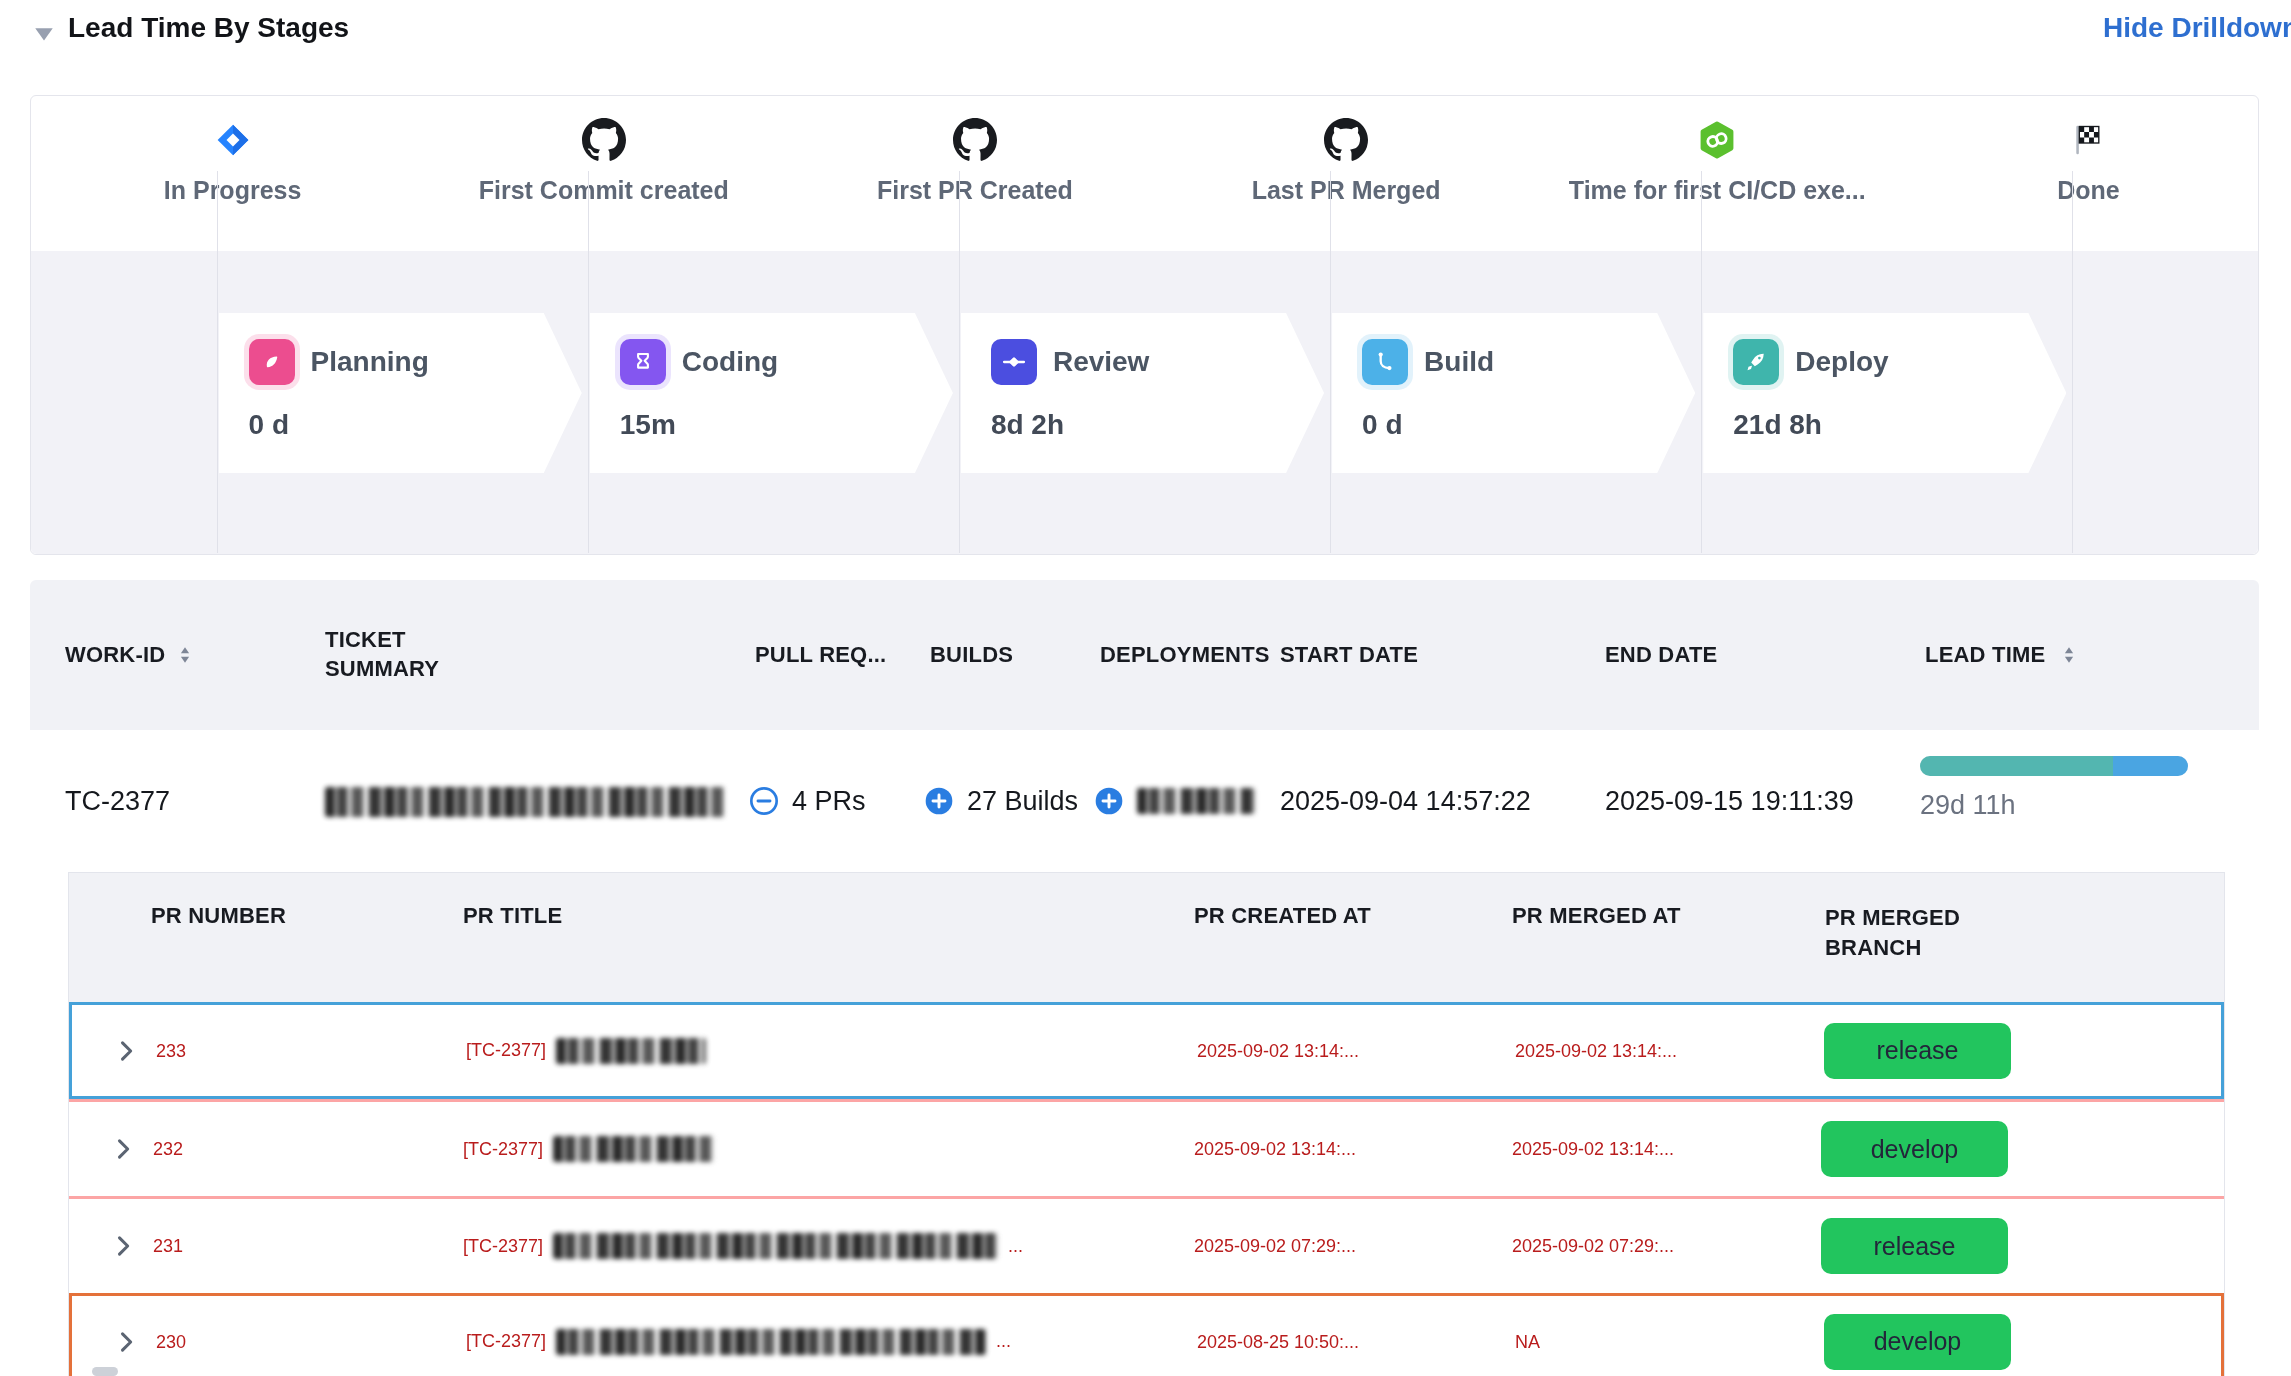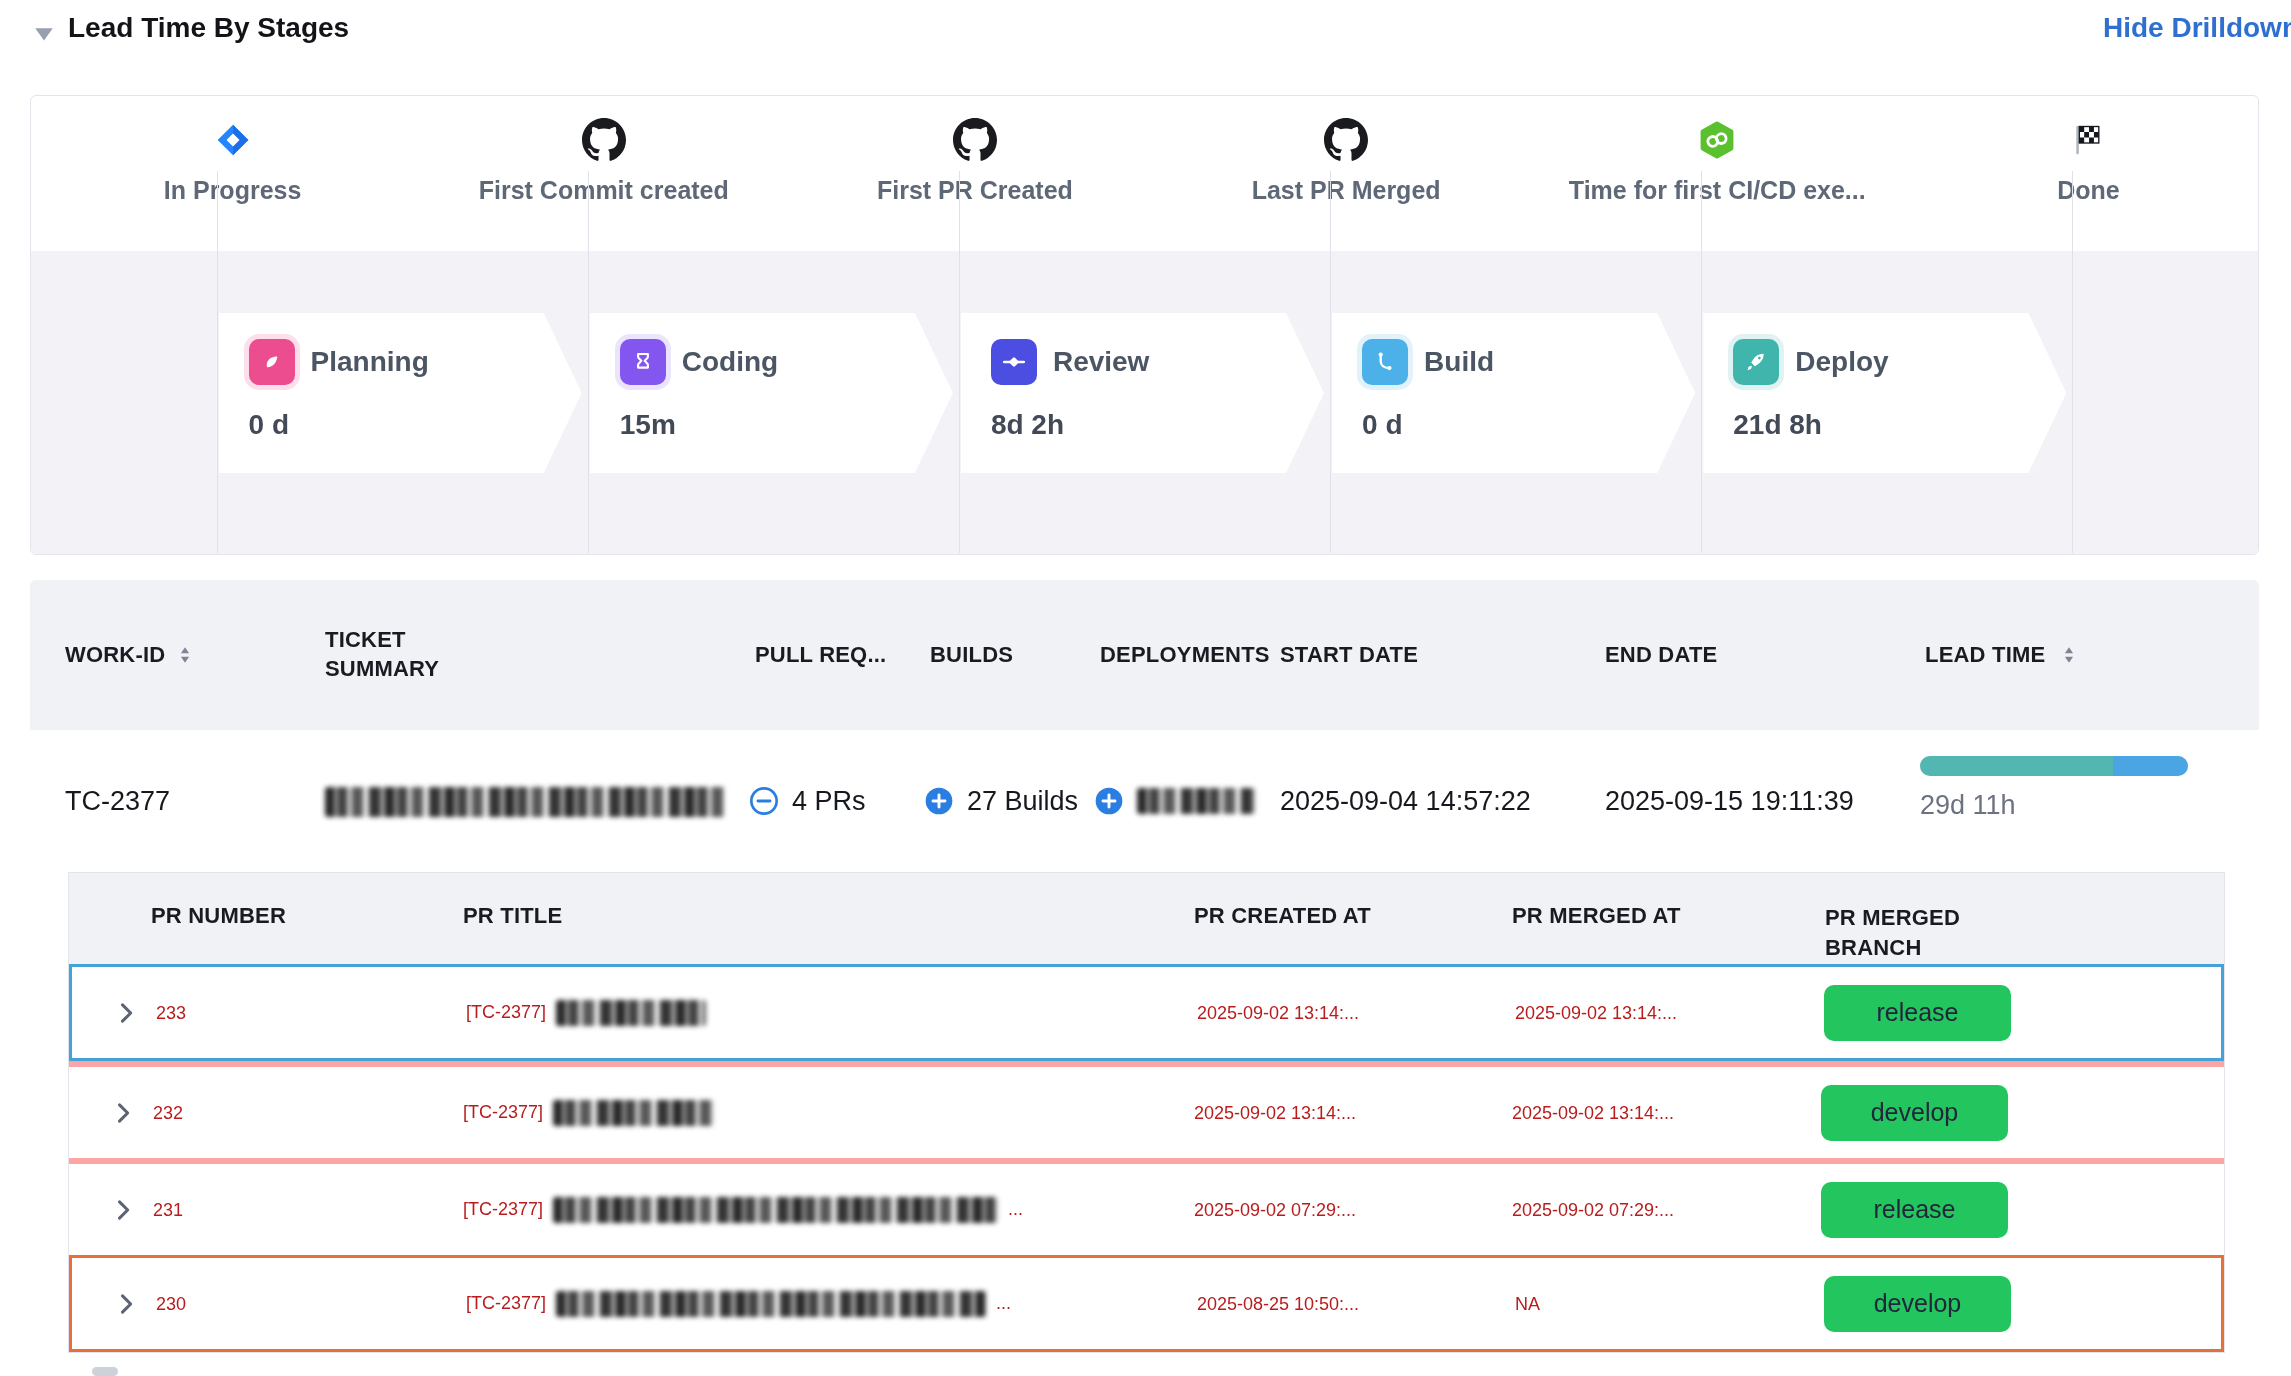--- a/index.html
+++ b/index.html
@@ -50,25 +50,25 @@
   .td-pulls{left:718px}.td-builds{left:893px}.td-deploys{left:1063px}
   .td-lead{position:absolute;left:1890px;top:26px;}
   .lead-bar{width:268px;height:20px;border-radius:10px;overflow:hidden;display:flex;background:#e7e9ee;}
   .lead-bar .seg{height:100%;}
   .seg-teal{background:#53b6b0;}
   .seg-blue{background:#4aa5e2;}
   .lead-text{margin-top:14px;font-size:27px;color:#6b7280;}
 
   
   .pr-card{position:relative;margin-left:38px;width:2157px;border:1px solid #e3e5ec;background:#fff;box-sizing:border-box;}
-  .pr-head{position:relative;height:91px;background:#f1f2f6;}
+  .pr-head{position:relative;height:129px;background:#f1f2f6;}
   .prh{position:absolute;top:30px;font-size:22px;font-weight:700;color:#181b21;letter-spacing:.2px;}
   .prh-number{left:82px}.prh-title{left:394px}.prh-created{left:1125px}.prh-merged{left:1443px}
   .prh-branch{left:1756px;width:150px;line-height:1.35;}
-  .pr-row{position:relative;height:97px;background:#fff;border-top:6px solid #fca5a5;box-sizing:border-box;}
+  .pr-row{position:relative;height:97px;background:#fff;border-top:3px solid #fca5a5;box-sizing:border-box;}
   .pr-row.hl-blue{border:3px solid #45a1d9;}
   .pr-row.hl-orange{border:3px solid #e4713a;}
   .prc{position:absolute;top:50%;transform:translateY(-50%);font-size:18px;color:#b91c1c;white-space:nowrap;}
   .prc-chev{left:40px;width:28px;height:28px;cursor:pointer;}
   .prc-number{left:84px}.prc-title{left:394px;display:flex;align-items:center;gap:10px;}
   .prc-created{left:1125px}.prc-merged{left:1443px}
   .prc-badge{left:1752px;width:187px;height:56px;background:#22c55e;border-radius:10px;
     display:flex;align-items:center;justify-content:center;font-size:25px;color:#23263a;}
 
   

